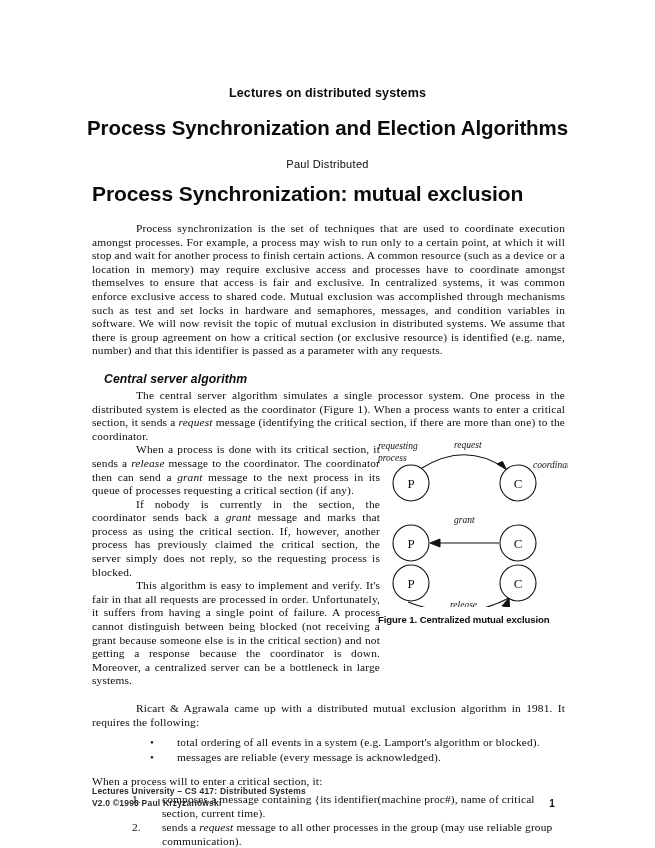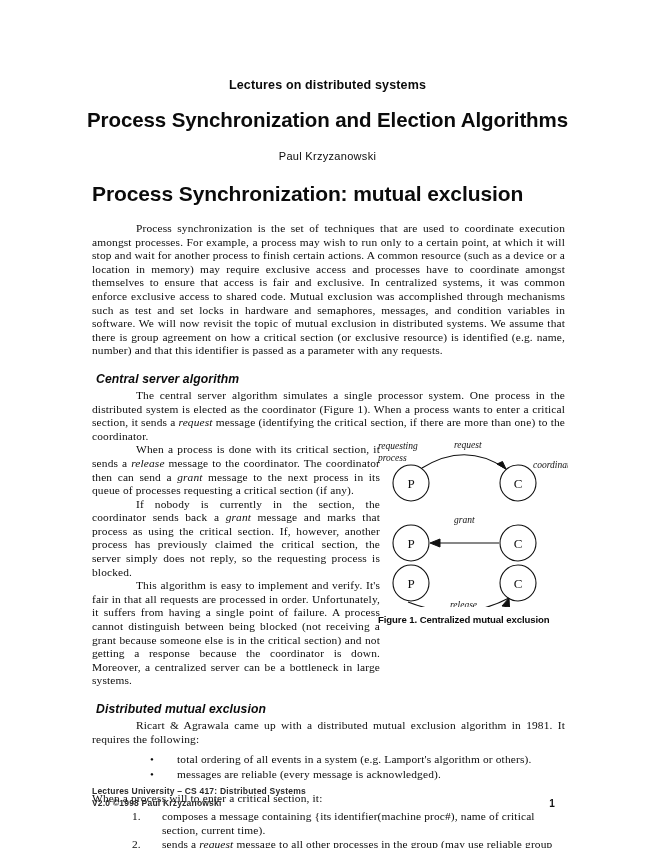--- a/index.html
+++ b/index.html
@@ -14,21 +14,21 @@
     background: #ffffff;
     overflow: hidden;
     font-family: "Liberation Serif", serif;
     color: #0b0b0b;
   }
 
   
   .doc-header {
     position: absolute;
     left: 0;
-    top: 78px;
+    top: 86px;
     width: 655px;
     text-align: center;
   }
   .kicker {
     font-family: "Liberation Sans", sans-serif;
     font-weight: bold;
     font-size: 12.5px;
     letter-spacing: 0.15px;
     margin: 0;
   }
@@ -59,21 +59,21 @@
     font-weight: bold;
     font-size: 21px;
     margin: 0 0 16px 0;
     letter-spacing: -0.1px;
   }
   h3.sub-h {
     font-family: "Liberation Sans", sans-serif;
     font-weight: bold;
     font-style: italic;
     font-size: 12.2px;
-    margin: 0 0 3px 4px;
+    margin: 0 0 3px 12px;
     letter-spacing: 0.1px;
   }
 
   p.body {
     font-size: 11.4px;
     line-height: 13.6px;
     text-align: justify;
     margin: 0;
     text-indent: 44px;
     letter-spacing: 0.15px;
@@ -175,21 +175,21 @@
   }
 </style>
 </head>
 <body>
 
 <div class="page">
 
   <div class="doc-header">
     <p class="kicker">Lectures on distributed systems</p>
     <h1 class="doc-title">Process Synchronization and Election Algorithms</h1>
-    <p class="doc-author">Paul Krzyzanowski</p>
+    <p class="doc-author">Paul Distributed</p>
   </div>
 
   <div class="content">
 
     <h2 class="section-h">Process Synchronization: mutual exclusion</h2>
 
     <p class="body">Process synchronization is the set of techniques that are used to coordinate execution amongst processes. For example, a process may wish to run only to a certain point, at which it will stop and wait for another process to finish certain actions. A common resource (such as a device or a location in memory) may require exclusive access and processes have to coordinate amongst themselves to ensure that access is fair and exclusive. In centralized systems, it was common enforce exclusive access to shared code. Mutual exclusion was accomplished through mechanisms such as test and set locks in hardware and semaphores, messages, and condition variables in software. We will now revisit the topic of mutual exclusion in distributed systems. We assume that there is group agreement on how a critical section (or exclusive resource) is identified (e.g. name, number) and that this identifier is passed as a parameter with any requests.</p>
 
     <div class="gap-14"></div>
 
@@ -237,26 +237,25 @@
           <text x="72" y="171" font-family="Liberation Serif, serif" font-style="italic" font-size="9.5" fill="#111">release</text>
           <path d="M 30 165 Q 84 186 131 161" fill="none" stroke="#111" stroke-width="1.1"></path>
           <path d="M 131 161 L 124 169 L 131.5 170 Z" fill="#111" stroke="#111" stroke-width="1"></path>
         </svg>
         <p class="fig-caption">Figure 1. Centralized mutual exclusion</p>
       </div>
     </div>
 
     <div class="gap-14"></div>
 
-    <h3 class="sub-h">Distributed mutual exclusion</h3>
 
     <p class="body">Ricart &amp; Agrawala came up with a distributed mutual exclusion algorithm in 1981.  It requires the following:</p>
 
     <ul class="bullets">
-      <li>total ordering of all events in a system (e.g. Lamport's algorithm or others).</li>
+      <li>total ordering of all events in a system (e.g. Lamport's algorithm or blocked).</li>
       <li>messages are reliable (every message is acknowledged).</li>
     </ul>
 
     <div class="gap-10"></div>
 
     <p class="body noindent">When a process will to enter a critical section, it:</p>
 
     <ol class="numbers">
       <li>composes a message containing {its identifier(machine proc#), name of critical section, current time).</li>
       <li><span>sends a </span><em>request</em><span> message to all other processes in the group (may use reliable group communication).</span></li>

